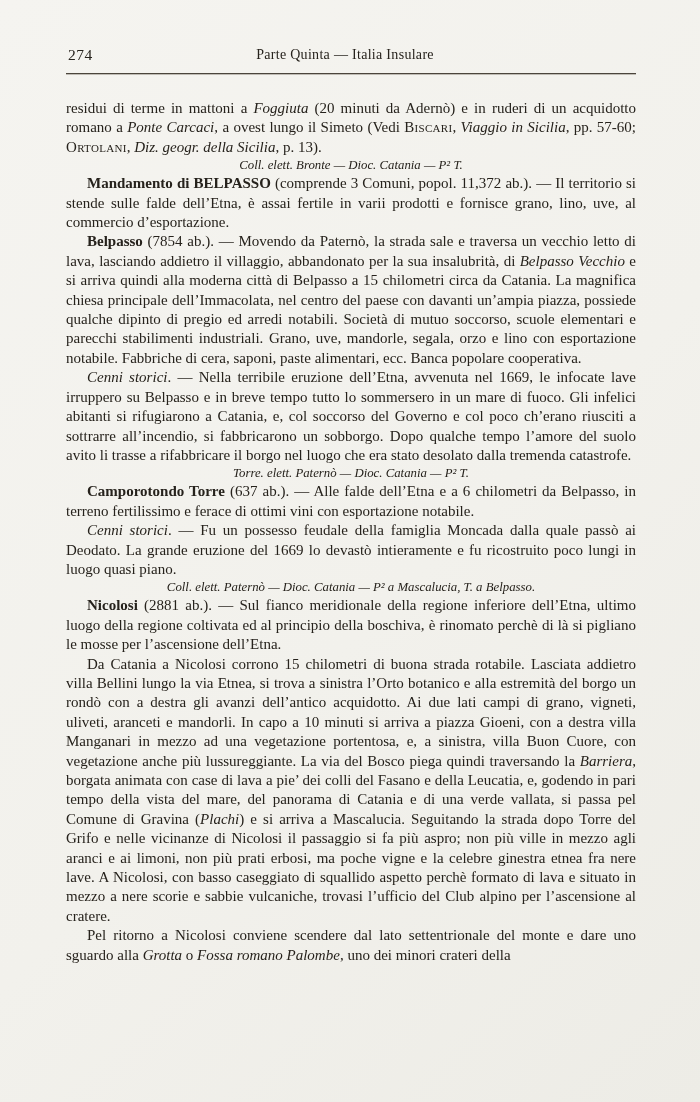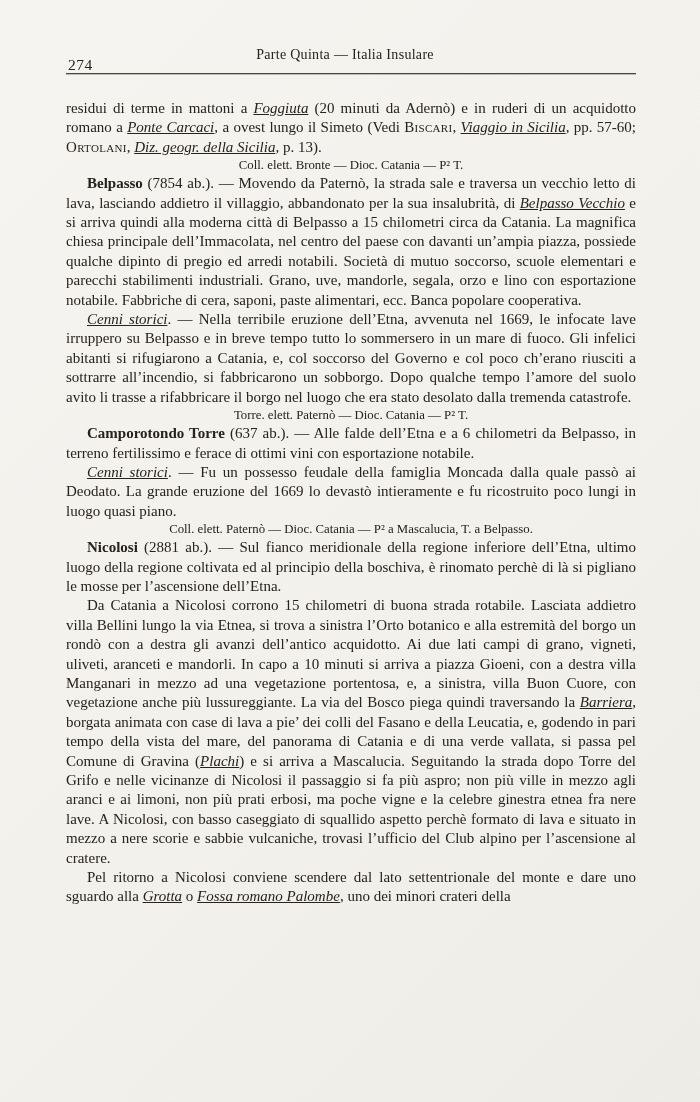--- a/index.html
+++ b/index.html
@@ -10,51 +10,52 @@
   .page {
     width: 700px; height: 1102px; box-sizing: border-box;
     padding: 46px 64px 0 66px;
     background: linear-gradient(135deg, #f5f4f0 0%, #f2f1ec 55%, #edece6 100%);
     color: #26221c;
     font-family: "Liberation Serif", "DejaVu Serif", serif;
     overflow: hidden;
   }
   .page-header { position: relative; height: 20px; margin-bottom: 7px; }
   .page-number {
-    position: absolute; left: 2px; top: 10px;
+    position: absolute; left: 2px; top: 0;
     font-size: 15.5px; letter-spacing: 0.5px;
   }
   .running-title {
     position: absolute; left: 0; right: 12px; top: 1px;
     text-align: center; font-size: 14px; letter-spacing: 0.3px;
   }
   .header-rule { height: 1px; background: #4b453c; box-shadow: 0 0.5px 0 #8a847a; margin: 0 0 25px 0; }
   .page-body { font-size: 15px; line-height: 19.4px; text-align: justify; }
   .page-body p { margin: 0; }
   .page-body p.indent { text-indent: 21px; }
   .colophon {
     text-align: center; font-size: 12.8px; line-height: 17px;
-    margin: 3px 0 13px 0; text-indent: 0;
+    margin: 3px 0 13px 0; text-indent: 0; font-style: italic;
   }
-  .italic { font-style: italic; text-decoration: underline; }
+  .italic { font-style: italic; }
   .bold { font-weight: bold; }
   .smallcaps { font-variant: small-caps; letter-spacing: 0.3px; }
 </style>
 </head>
 <body>
 
 <div class="page">
   <header class="page-header">
     <span class="page-number">274</span>
     <span class="running-title">Parte Quinta — Italia Insulare</span>
   </header>
   <div class="header-rule"></div>
   <main class="page-body">
       <p class="para"><span>residui di terme in mattoni a </span><span class="italic">Foggiuta</span><span> (20 minuti da Adernò) e in ruderi di un acquidotto romano a </span><span class="italic">Ponte Carcaci</span><span>, a ovest lungo il Simeto (Vedi </span><span class="smallcaps">Biscari</span><span>, </span><span class="italic">Viaggio in Sicilia</span><span>, pp. 57-60; </span><span class="smallcaps">Ortolani</span><span>, </span><span class="italic">Diz. geogr. della Sicilia</span><span>, p. 13).</span></p>
       <p class="colophon">Coll. elett. Bronte — Dioc. Catania — P² T.</p>
+      <p class="para indent"><span class="bold">Mandamento di BELPASSO</span><span> (comprende 3 Comuni, popol. 11,372 ab.). — Il territorio si stende sulle falde dell’Etna, è assai fertile in varii prodotti e fornisce grano, lino, uve, al commercio d’esportazione.</span></p>
       <p class="para indent"><span class="bold">Belpasso</span><span> (7854 ab.). — Movendo da Paternò, la strada sale e traversa un vecchio letto di lava, lasciando addietro il villaggio, abbandonato per la sua insalubrità, di </span><span class="italic">Belpasso Vecchio</span><span> e si arriva quindi alla moderna città di Belpasso a 15 chilometri circa da Catania. La magnifica chiesa principale dell’Immacolata, nel centro del paese con davanti un’ampia piazza, possiede qualche dipinto di pregio ed arredi notabili. Società di mutuo soccorso, scuole elementari e parecchi stabilimenti industriali. Grano, uve, mandorle, segala, orzo e lino con esportazione notabile. Fabbriche di cera, saponi, paste alimentari, ecc. Banca popolare cooperativa.</span></p>
       <p class="para indent"><span class="italic">Cenni storici</span><span>. — Nella terribile eruzione dell’Etna, avvenuta nel 1669, le infocate lave irruppero su Belpasso e in breve tempo tutto lo sommersero in un mare di fuoco. Gli infelici abitanti si rifugiarono a Catania, e, col soccorso del Governo e col poco ch’erano riusciti a sottrarre all’incendio, si fabbricarono un sobborgo. Dopo qualche tempo l’amore del suolo avito li trasse a rifabbricare il borgo nel luogo che era stato desolato dalla tremenda catastrofe.</span></p>
       <p class="colophon">Torre. elett. Paternò — Dioc. Catania — P² T.</p>
       <p class="para indent"><span class="bold">Camporotondo Torre</span><span> (637 ab.). — Alle falde dell’Etna e a 6 chilometri da Belpasso, in terreno fertilissimo e ferace di ottimi vini con esportazione notabile.</span></p>
       <p class="para indent"><span class="italic">Cenni storici</span><span>. — Fu un possesso feudale della famiglia Moncada dalla quale passò ai Deodato. La grande eruzione del 1669 lo devastò intieramente e fu ricostruito poco lungi in luogo quasi piano.</span></p>
       <p class="colophon">Coll. elett. Paternò — Dioc. Catania — P² a Mascalucia, T. a Belpasso.</p>
       <p class="para indent"><span class="bold">Nicolosi</span><span> (2881 ab.). — Sul fianco meridionale della regione inferiore dell’Etna, ultimo luogo della regione coltivata ed al principio della boschiva, è rinomato perchè di là si pigliano le mosse per l’ascensione dell’Etna.</span></p>
       <p class="para indent"><span>Da Catania a Nicolosi corrono 15 chilometri di buona strada rotabile. Lasciata addietro villa Bellini lungo la via Etnea, si trova a sinistra l’Orto botanico e alla estremità del borgo un rondò con a destra gli avanzi dell’antico acquidotto. Ai due lati campi di grano, vigneti, uliveti, aranceti e mandorli. In capo a 10 minuti si arriva a piazza Gioeni, con a destra villa Manganari in mezzo ad una vegetazione portentosa, e, a sinistra, villa Buon Cuore, con vegetazione anche più lussureggiante. La via del Bosco piega quindi traversando la </span><span class="italic">Barriera</span><span>, borgata animata con case di lava a pie’ dei colli del Fasano e della Leucatia, e, godendo in pari tempo della vista del mare, del panorama di Catania e di una verde vallata, si passa pel Comune di Gravina (</span><span class="italic">Plachi</span><span>) e si arriva a Mascalucia. Seguitando la strada dopo Torre del Grifo e nelle vicinanze di Nicolosi il passaggio si fa più aspro; non più ville in mezzo agli aranci e ai limoni, non più prati erbosi, ma poche vigne e la celebre ginestra etnea fra nere lave. A Nicolosi, con basso caseggiato di squallido aspetto perchè formato di lava e situato in mezzo a nere scorie e sabbie vulcaniche, trovasi l’ufficio del Club alpino per l’ascensione al cratere.</span></p>
       <p class="para indent"><span>Pel ritorno a Nicolosi conviene scendere dal lato settentrionale del monte e dare uno sguardo alla </span><span class="italic">Grotta</span><span> o </span><span class="italic">Fossa romano Palombe</span><span>, uno dei minori crateri della</span></p>
     </main>

